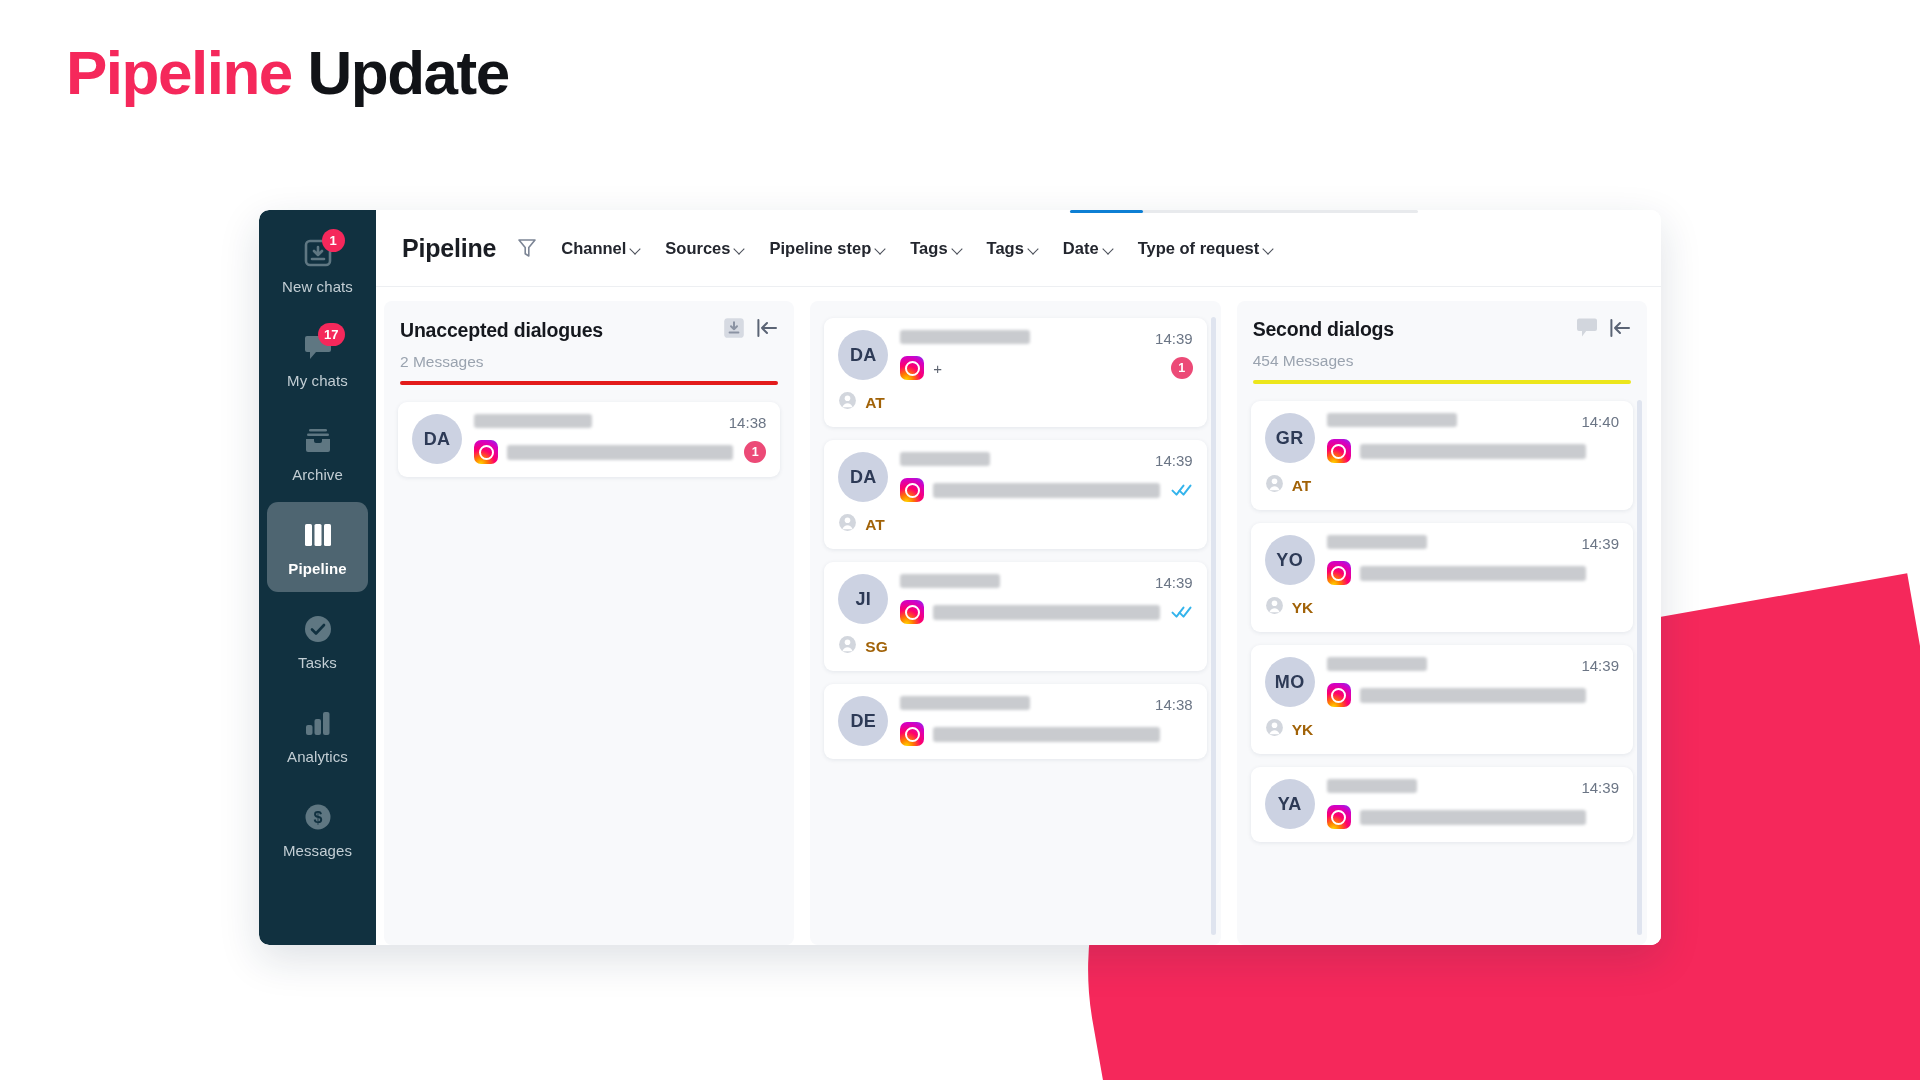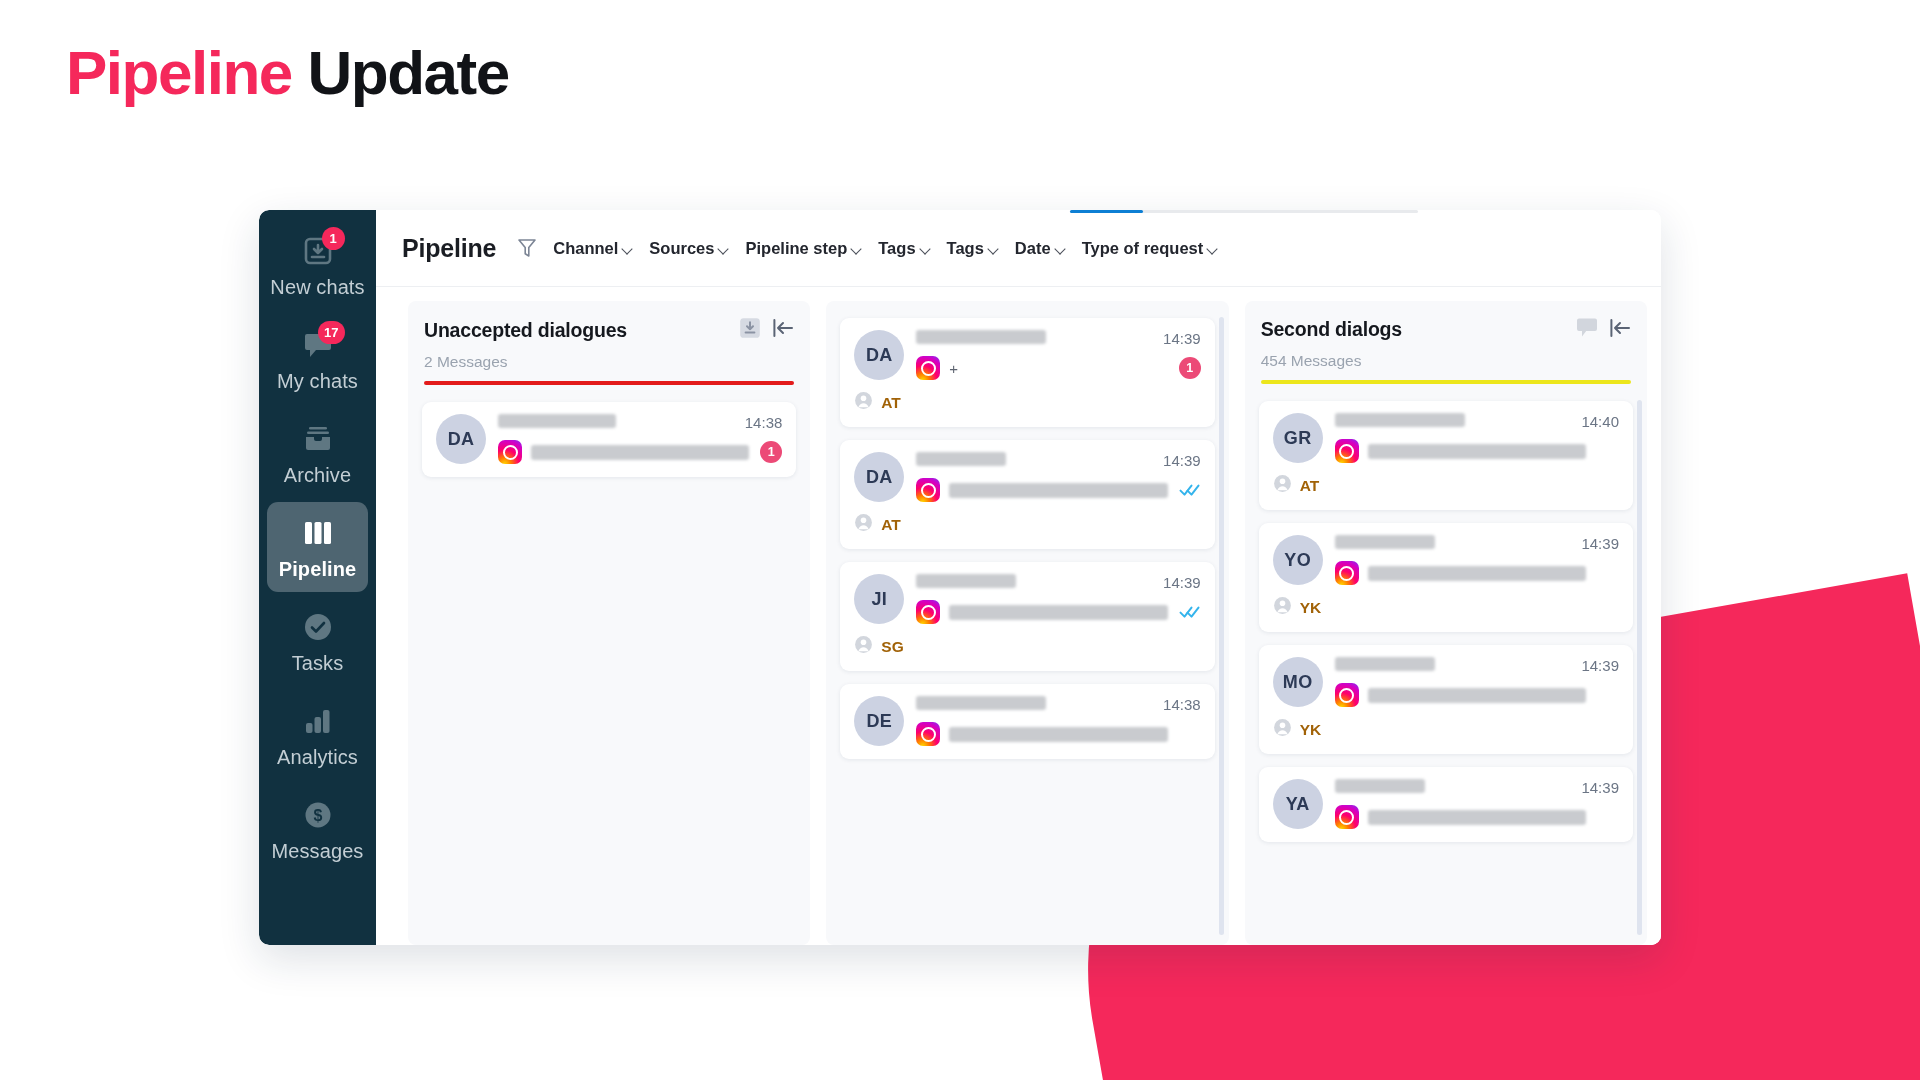--- a/index.html
+++ b/index.html
@@ -85,21 +85,21 @@
     display: flex;
     flex-direction: column;
     align-items: center;
     justify-content: center;
     gap: 9px;
     position: relative;
     cursor: pointer;
   }
   .nav-item.active { background: #4e6571; }
   .nav-label {
-    font-size: 20px;
+    font-size: 15px;
     color: #c3ced4;
     font-weight: 400;
     letter-spacing: .1px;
     line-height: 1;
   }
   .nav-item.active .nav-label { color: #ffffff; font-weight: 600; }
   .nav-icon {
     position: relative;
     width: 34px;
     height: 34px;
@@ -173,40 +173,40 @@
   .filter-icon { margin-left: 5px; display: flex; align-items: center; cursor: pointer; }
   .filter-item {
     display: flex;
     align-items: center;
     gap: 5px;
     font-size: 16.5px;
     font-weight: 600;
     color: #23262e;
     white-space: nowrap;
     cursor: pointer;
-    margin-left: 0;
+    margin-left: 8px;
   }
   .filter-item:first-of-type { margin-left: 12px; }
   .caret { display: inline-block; width: 10px; height: 10px; position: relative; top: 1px; }
   .caret::before {
     content: "";
     position: absolute;
     left: 0; top: 1px;
     width: 7px; height: 7px;
     border-right: 1.8px solid #4a4f59;
     border-bottom: 1.8px solid #4a4f59;
     transform: rotate(45deg);
   }
 
   
   .board {
     flex: 1 1 auto;
     display: flex;
     gap: 16px;
-    padding: 14px 14px 0 32px;
+    padding: 14px 14px 0 8px;
     background: #ffffff;
     min-height: 0;
     overflow: hidden;
   }
   .column {
     flex: 1 1 0;
     min-width: 0;
     background: #f8f9fb;
     border-radius: 8px;
     display: flex;

